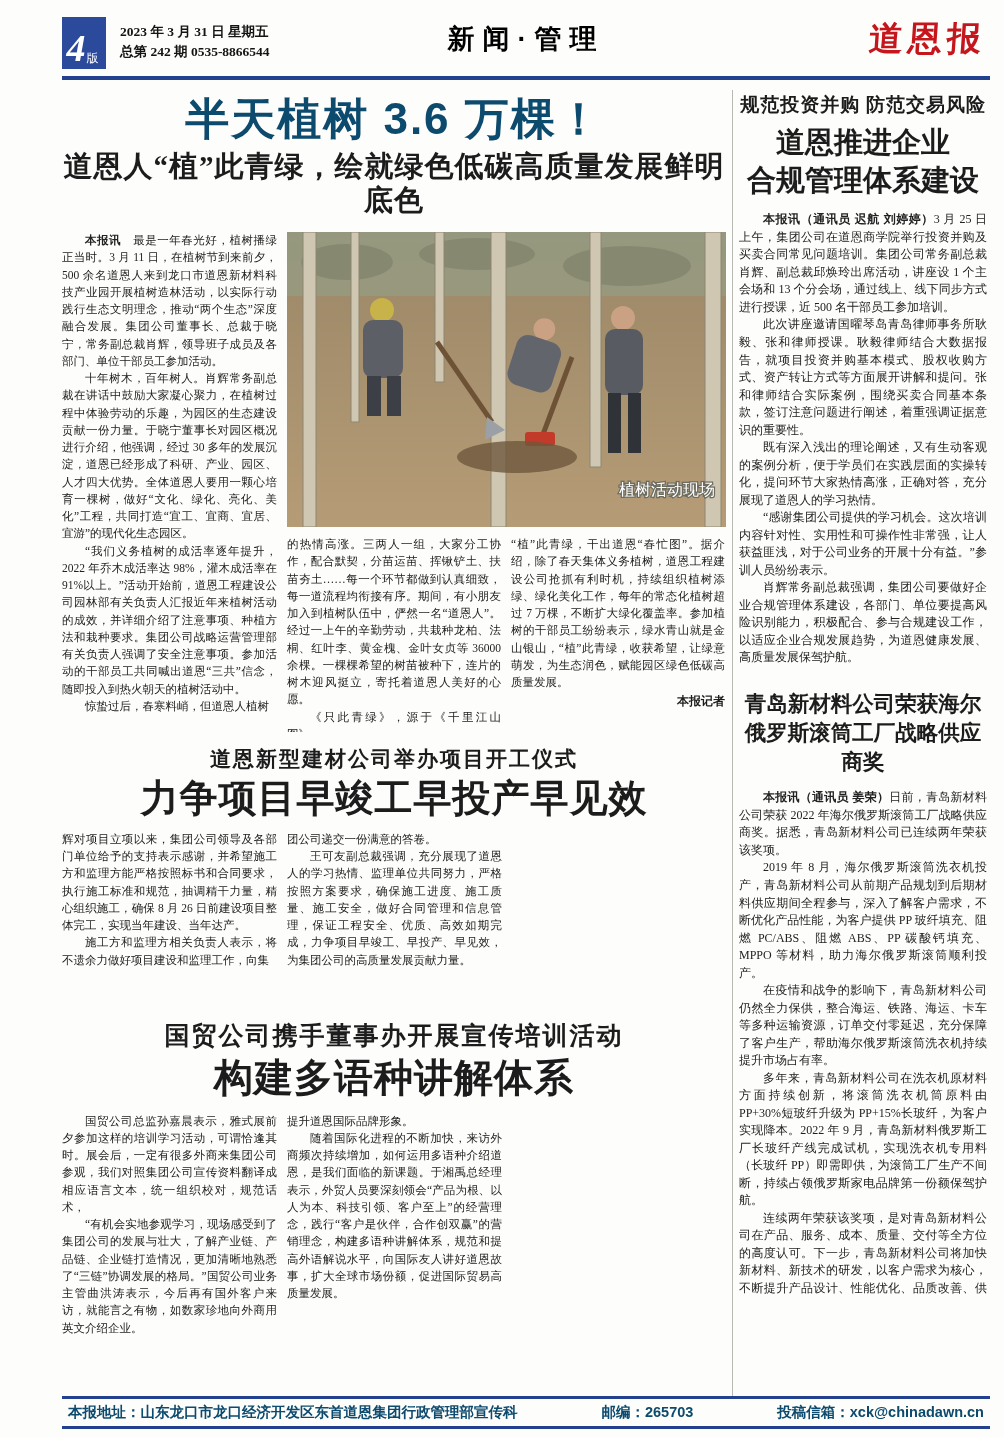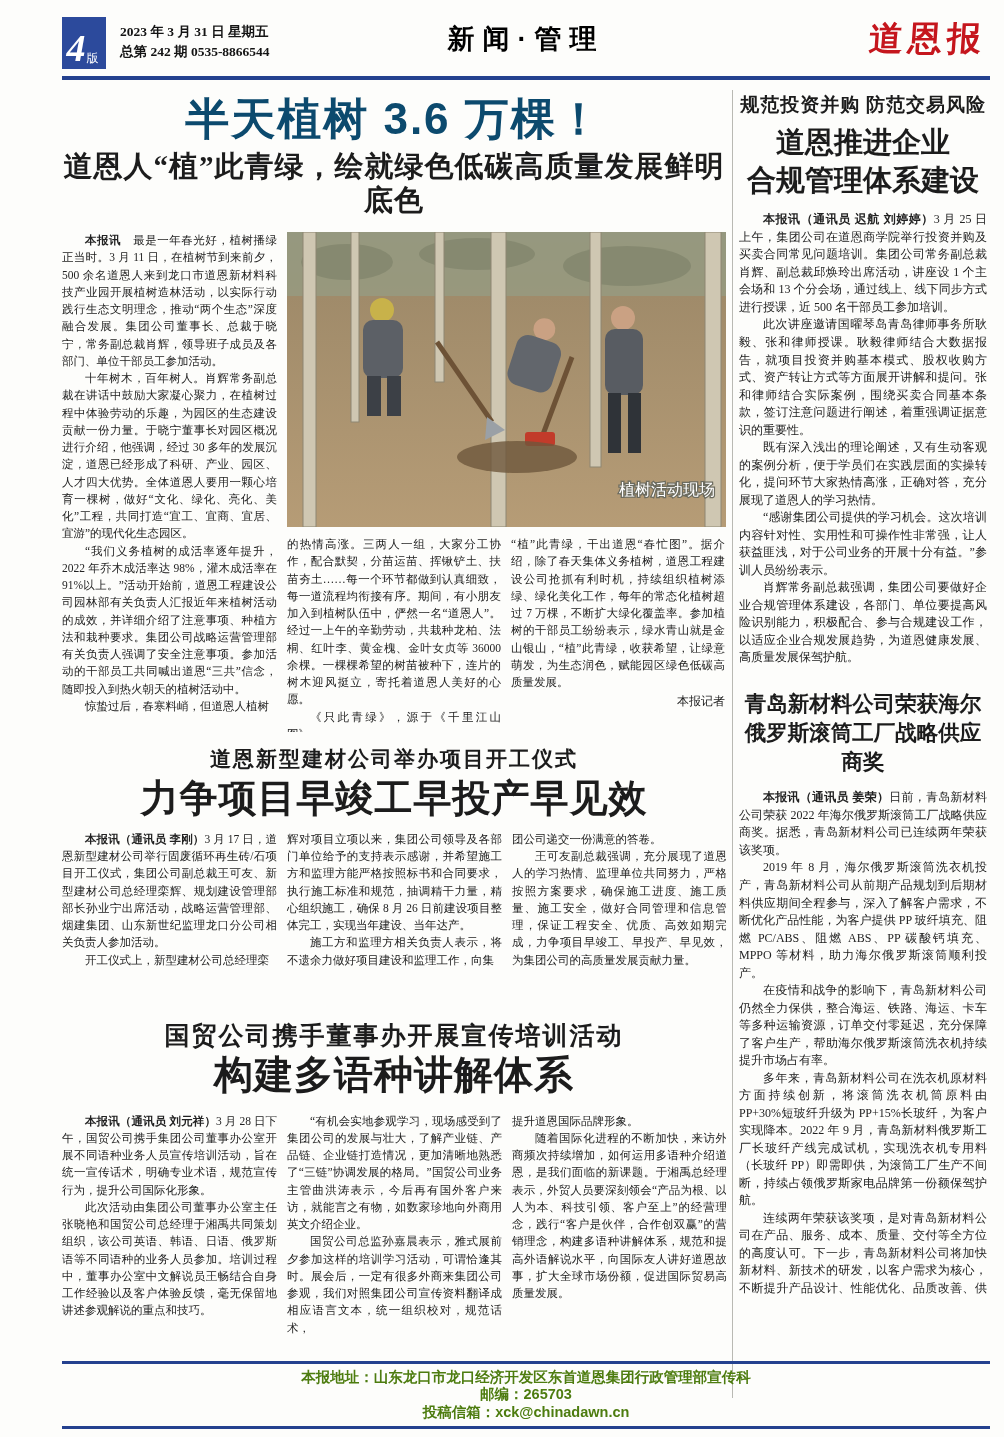--- a/index.html
+++ b/index.html
@@ -23,56 +23,56 @@
   .hrule{height:4px; background:#24418f; margin-top:4px;}
   
   .content{display:flex; margin-top:6px; height:1312px; overflow:hidden;}
   .left-zone{width:664px; flex:none;}
   .vdiv{width:1px; background:#b9b9b3; margin:4px 6px 0 6px; flex:none;}
   .right-zone{width:248px; flex:none;}
   
   .para{margin:0; font-size:11.5px; line-height:1.5; text-align:justify; color:#222;}
   .indent{text-indent:2em;}
   .lead{font-family:"Liberation Sans",sans-serif; font-weight:bold;}
-  .byline{margin:2px 0 0; font-size:12px; font-weight:normal; text-align:right;
+  .byline{margin:2px 0 0; font-size:12px; font-weight:bold; text-align:right;
     font-family:"Liberation Sans",sans-serif;}
   
   .main-headline{margin:8px 0 2px; text-align:center; color:#0c4a6e;
     font:bold 44px/1.15 "Liberation Sans","DejaVu Sans",sans-serif; letter-spacing:2px;}
   .main-subtitle{margin:4px 0 14px; text-align:center; font-weight:600; font-size:29px; line-height:1.2; letter-spacing:1px;}
   .main-body{display:flex; gap:10px; height:503px; overflow:hidden;}
   .mcol1{width:215px; flex:none;}
   .main-right{width:439px; flex:none;}
   .photo{width:439px; height:295px; display:block; background:#a5906f;}
   .below-photo{display:flex; gap:10px; margin-top:9px; height:196px; overflow:hidden;}
   .mcol{width:214px; flex:none;}
   
   .sec-kicker{margin:10px 0 0; text-align:center; font-weight:600; font-size:21px; letter-spacing:2px;}
   .sec-headline{margin:4px 0 10px; text-align:center;
     font:bold 38px/1.15 "Liberation Sans","DejaVu Sans",sans-serif; letter-spacing:1px;}
   .three-col{display:flex; gap:10px; overflow:hidden;}
   .ccol{width:215px; flex:none;}
   .construction .three-col{height:172px;}
   
   .training .sec-kicker{font-size:25px; margin-top:16px;}
-  .training .sec-headline{font-size:39px; margin-bottom:12px;font-family:Liberation Mono, monospace;}
+  .training .sec-headline{font-size:39px; margin-bottom:12px;}
   .training .three-col{height:242px;}
   
   .r-kicker{margin:6px 0 0; text-align:center; font-weight:600; font-size:19px; letter-spacing:1px;}
   .r-headline{margin:6px 0 12px; text-align:center;
     font:bold 29px/1.3 "Liberation Sans","DejaVu Sans",sans-serif;}
   .right-zone .para{font-size:12px; line-height:1.46;}
   .compliance-body{height:465px; overflow:hidden;}
   .award .r-headline{font-size:21.5px; line-height:1.35; margin:14px 0 12px;}
   .award-body{height:505px; overflow:hidden;}
   
   .pfooter{position:absolute; left:62px; right:14px; bottom:8px;}
   .frule{height:3px; background:#24418f;}
   .frow{display:flex; justify-content:space-between; align-items:center; padding:5px 6px;
-    font:bold 14.5px/1.2 "Liberation Sans",sans-serif; color:#4d7c0f;flex-direction:column;}
+    font:bold 14.5px/1.2 "Liberation Sans",sans-serif; color:#0c4a6e;}
 </style>
 </head>
 <body>
 
 <div class="page">
 
   <div class="hdr">
     <div class="badge">
       <span class="num">4</span>
       <span class="ban">版</span>
@@ -159,47 +159,39 @@
             </div>
           </div>
         </div>
       </article>
 
       <article class="construction">
         <p class="sec-kicker">道恩新型建材公司举办项目开工仪式</p>
         <h2 class="sec-headline">力争项目早竣工早投产早见效</h2>
         <div class="three-col">
           <div class="ccol">
-            <p class="para indent"><b class="lead">本报讯（通讯员 李刚）</b><span>3 月 17 日，道恩新型建材公司举行固废循环再生砖/石项目开工仪式，集团公司副总裁王可友、新型建材公司总经理栾辉、规划建设管理部部长孙业宁出席活动，战略运营管理部、烟建集团、山东新世纪监理龙口分公司相关负责人参加活动。</span></p>
-            <p class="para indent">开工仪式上，新型建材公司总经理栾</p>
-          </div>
-          <div class="ccol">
             <p class="para">辉对项目立项以来，集团公司领导及各部门单位给予的支持表示感谢，并希望施工方和监理方能严格按照标书和合同要求，执行施工标准和规范，抽调精干力量，精心组织施工，确保 8 月 26 日前建设项目整体完工，实现当年建设、当年达产。</p>
             <p class="para indent">施工方和监理方相关负责人表示，将不遗余力做好项目建设和监理工作，向集</p>
           </div>
           <div class="ccol">
             <p class="para">团公司递交一份满意的答卷。</p>
             <p class="para indent">王可友副总裁强调，充分展现了道恩人的学习热情、监理单位共同努力，严格按照方案要求，确保施工进度、施工质量、施工安全，做好合同管理和信息管理，保证工程安全、优质、高效如期完成，力争项目早竣工、早投产、早见效，为集团公司的高质量发展贡献力量。</p>
           </div>
         </div>
       </article>
 
       <article class="training">
         <p class="sec-kicker">国贸公司携手董事办开展宣传培训活动</p>
         <h2 class="sec-headline">
           <span>构建多语种讲解体系</span><br>
         </h2>
         <div class="three-col">
           <div class="ccol">
-            <p class="para indent"><b class="lead">本报讯（通讯员 刘元祥）</b><span>3 月 28 日下午，国贸公司携手集团公司董事办公室开展不同语种业务人员宣传培训活动，旨在统一宣传话术，明确专业术语，规范宣传行为，提升公司国际化形象。</span></p>
-            <p class="para indent">此次活动由集团公司董事办公室主任张晓艳和国贸公司总经理于湘禹共同策划组织，该公司英语、韩语、日语、俄罗斯语等不同语种的业务人员参加。培训过程中，董事办公室中文解说员王畅结合自身工作经验以及客户体验反馈，毫无保留地讲述参观解说的重点和技巧。</p>
-          </div>
-          <div class="ccol">
+            <p class="para indent">国贸公司总监孙嘉晨表示，雅式展前夕参加这样的培训学习活动，可谓恰逢其时。展会后，一定有很多外商来集团公司参观，我们对照集团公司宣传资料翻译成相应语言文本，统一组织校对，规范话术，</p>
             <p class="para indent">“有机会实地参观学习，现场感受到了集团公司的发展与壮大，了解产业链、产品链、企业链打造情况，更加清晰地熟悉了“三链”协调发展的格局。”国贸公司业务主管曲洪涛表示，今后再有国外客户来访，就能言之有物，如数家珍地向外商用英文介绍企业。</p>
-            <p class="para indent">国贸公司总监孙嘉晨表示，雅式展前夕参加这样的培训学习活动，可谓恰逢其时。展会后，一定有很多外商来集团公司参观，我们对照集团公司宣传资料翻译成相应语言文本，统一组织校对，规范话术，</p>
           </div>
           <div class="ccol">
             <p class="para">提升道恩国际品牌形象。</p>
             <p class="para indent">随着国际化进程的不断加快，来访外商频次持续增加，如何运用多语种介绍道恩，是我们面临的新课题。于湘禹总经理表示，外贸人员要深刻领会“产品为根、以人为本、科技引领、客户至上”的经营理念，践行“客户是伙伴，合作创双赢”的营销理念，构建多语种讲解体系，规范和提高外语解说水平，向国际友人讲好道恩故事，扩大全球市场份额，促进国际贸易高质量发展。</p>
           </div>
         </div>
       </article>
 
     </div>
 

